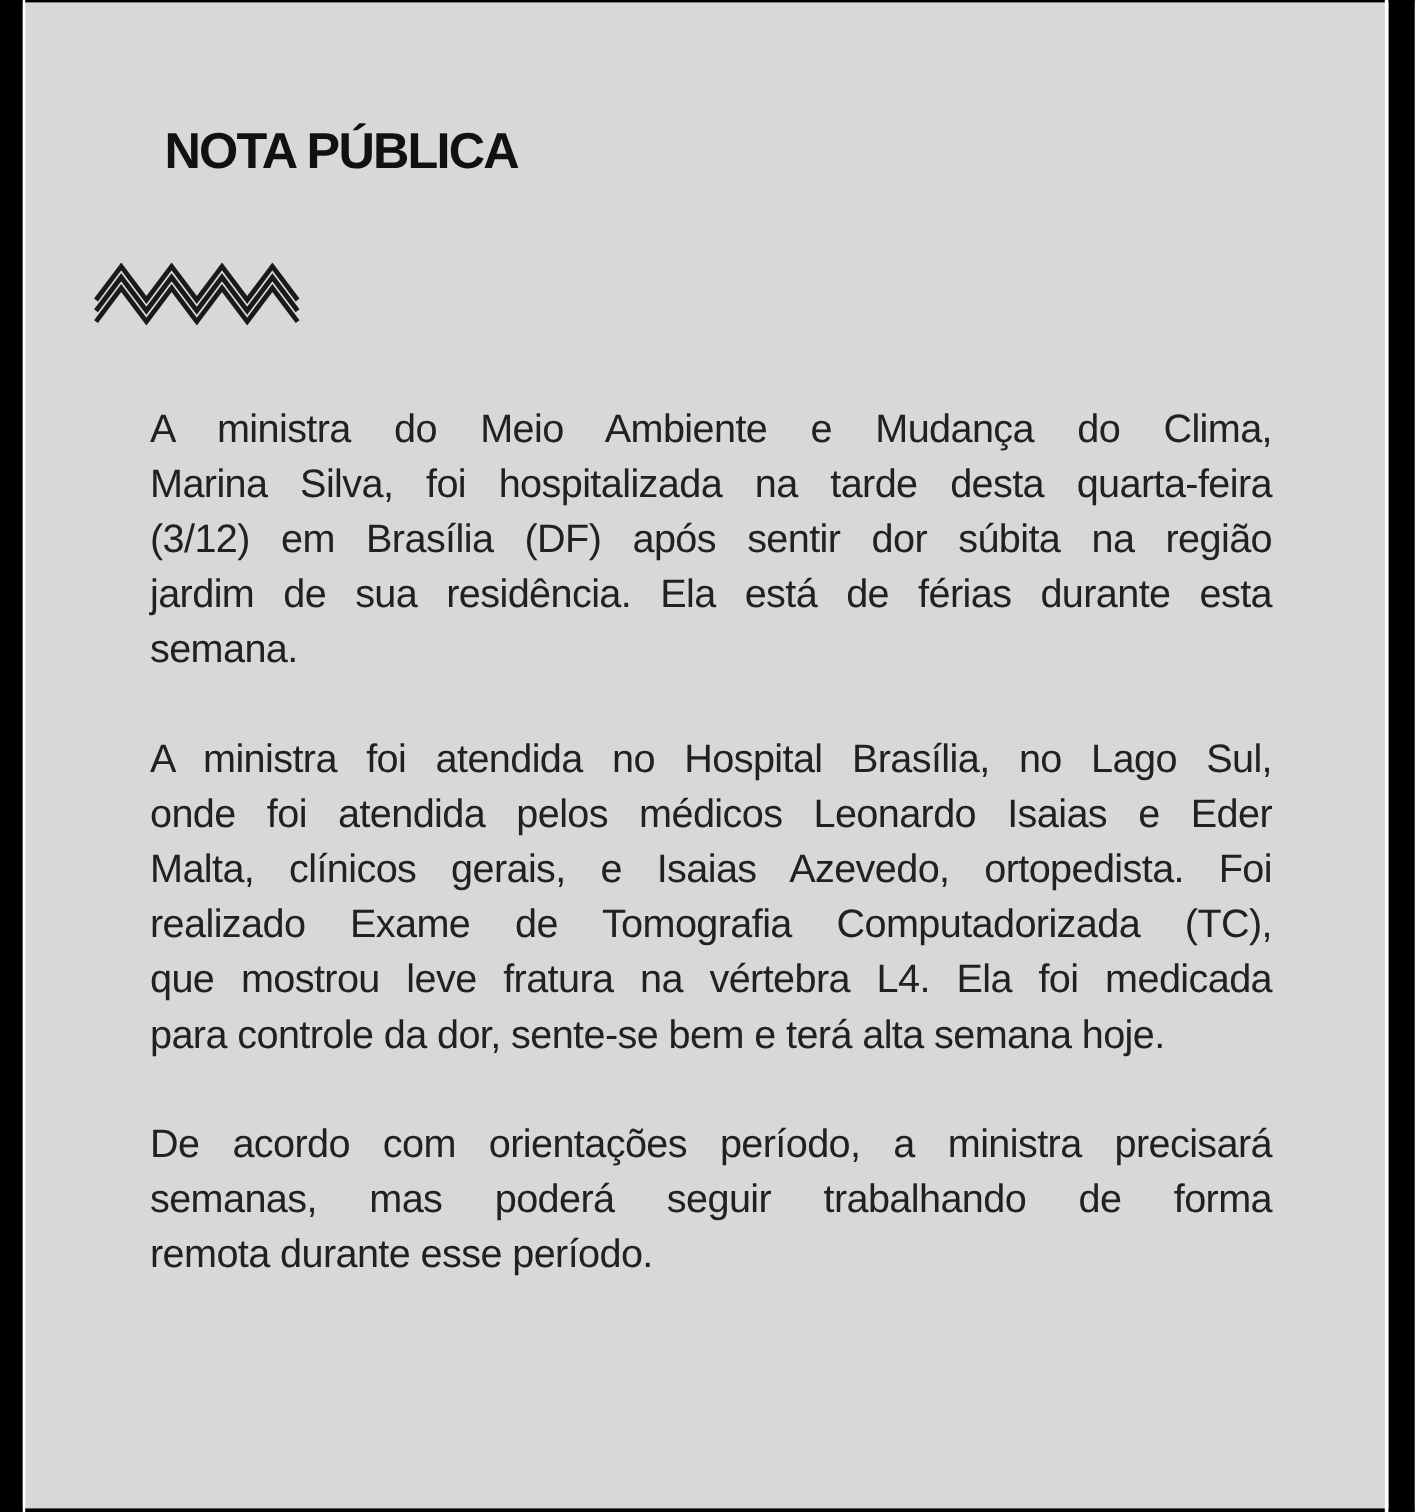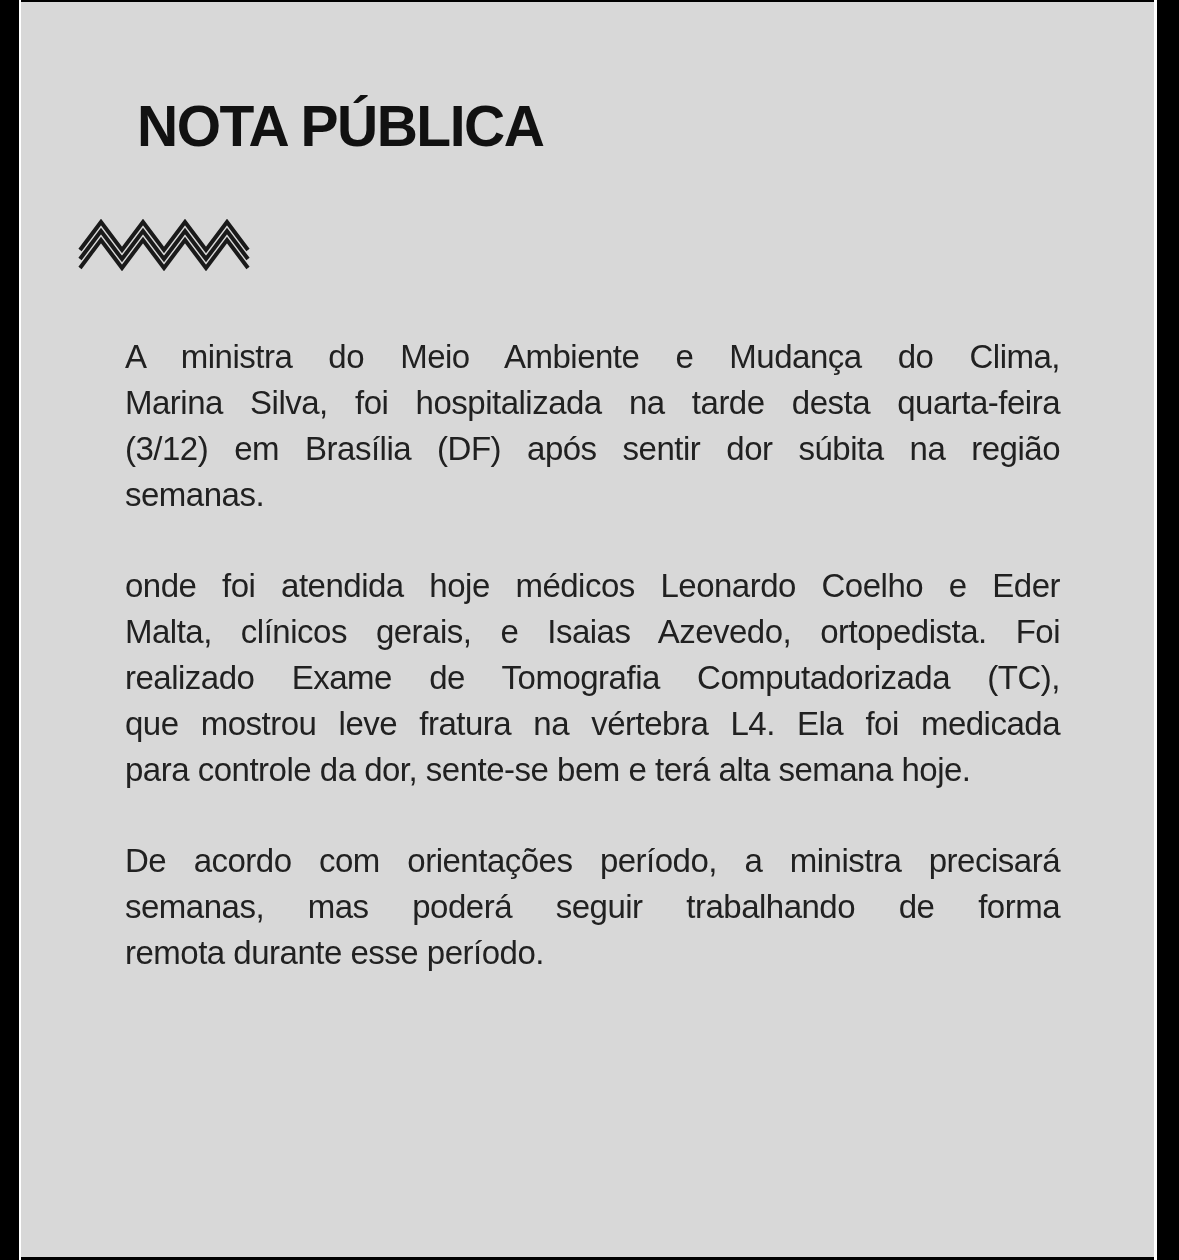--- a/index.html
+++ b/index.html
@@ -25,21 +25,21 @@
   .bar-right{right:0;top:0;width:22px;height:100%;}
   .bar-top{left:0;top:0;width:100%;height:2px;}
   .bar-bottom{left:0;bottom:0;width:100%;height:3px;}
   .sep{position:absolute;top:0;height:100%;background:var(--separator);}
   .sep-left{left:19px;width:2px;}
   .sep-right{right:22px;width:3px;}
   .title{
     position:absolute;
     left:137px;
     top:91px;
-    font-size:57px;
+    font-size:42px;
     font-weight:700;
     letter-spacing:-1.5px;
     line-height:70px;
     color:var(--title-text);
     white-space:nowrap;
   }
   .zigzag{
     position:absolute;
     left:78px;
     top:219px;
@@ -91,25 +91,27 @@
     <polyline points="2,31 23,3 44,31 65,3 86,31 107,3 128,31 149,3 170,31" transform="translate(0,9)"></polyline>
     <polyline points="2,31 23,3 44,31 65,3 86,31 107,3 128,31 149,3 170,31" transform="translate(0,18)"></polyline>
   </svg>
 
   <div class="body-text">
 
     <p class="para">
       <span class="tline">A ministra do Meio Ambiente e Mudança do Clima,</span>
       <span class="tline">Marina Silva, foi hospitalizada na tarde desta quarta-feira</span>
       <span class="tline">(3/12) em Brasília (DF) após sentir dor súbita na região</span>
-      <span class="tline last">semanas.</span>
+      <span class="tline">jardim de sua residência. Ela está de férias durante esta</span>
+      <span class="tline last">semana.</span>
     </p>
 
     <p class="para">
-      <span class="tline">onde foi atendida hoje médicos Leonardo Coelho e Eder</span>
+      <span class="tline">A ministra foi atendida no Hospital Brasília, no Lago Sul,</span>
+      <span class="tline">onde foi atendida pelos médicos Leonardo Isaias e Eder</span>
       <span class="tline">Malta, clínicos gerais, e Isaias Azevedo, ortopedista. Foi</span>
       <span class="tline">realizado Exame de Tomografia Computadorizada (TC),</span>
       <span class="tline">que mostrou leve fratura na vértebra L4. Ela foi medicada</span>
       <span class="tline last">para controle da dor, sente-se bem e terá alta semana hoje.</span>
     </p>
 
     <p class="para">
       <span class="tline">De acordo com orientações período, a ministra precisará</span>
       <span class="tline">semanas, mas poderá seguir trabalhando de forma</span>
       <span class="tline last">remota durante esse período.</span>

